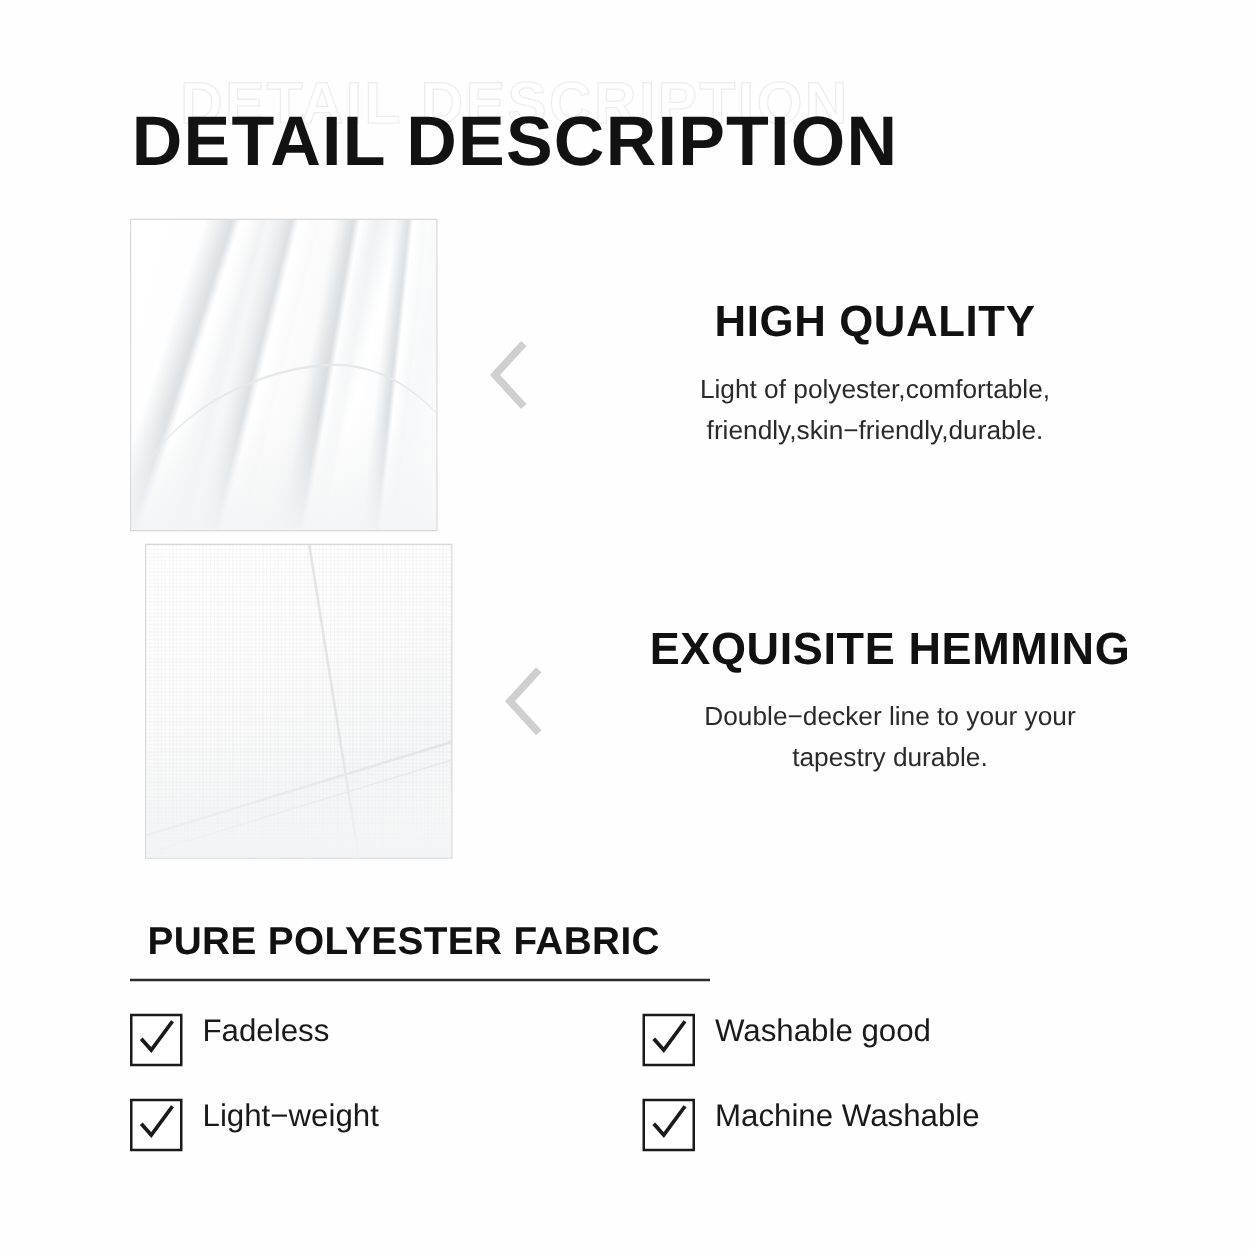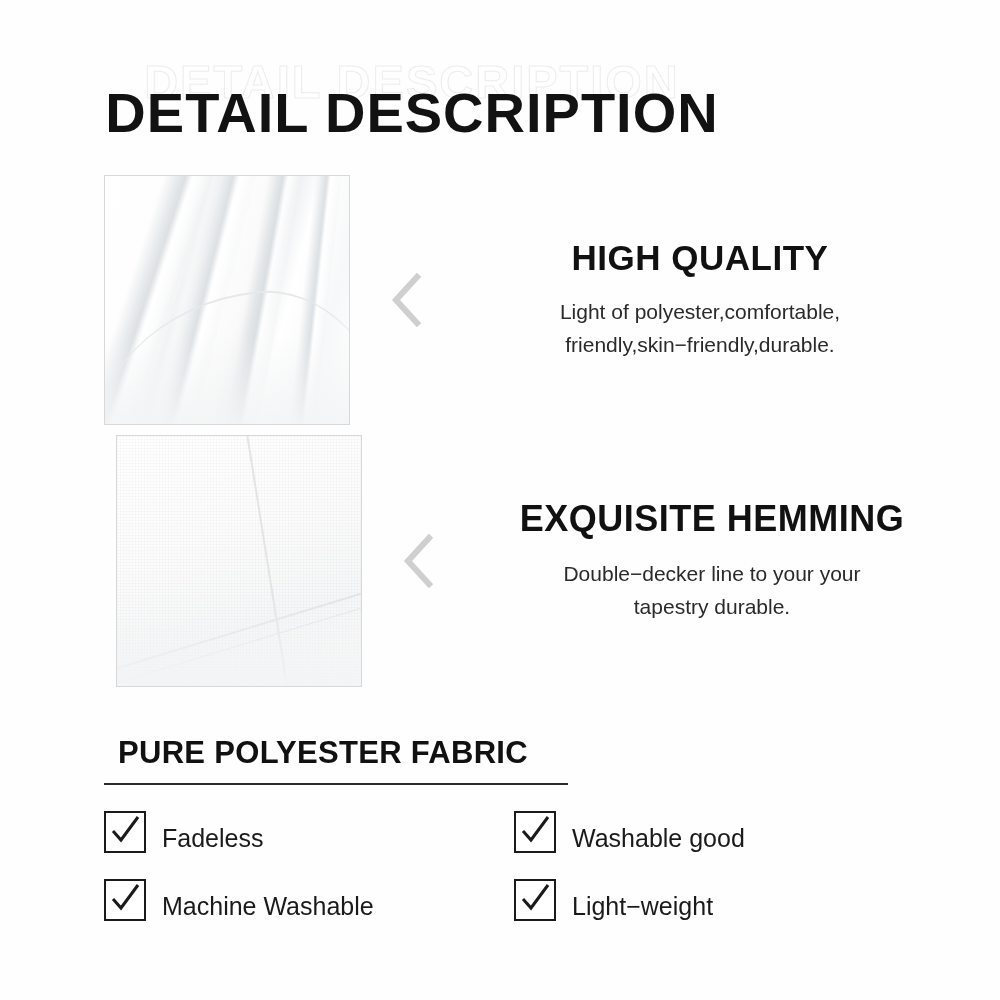--- a/index.html
+++ b/index.html
@@ -186,21 +186,21 @@
     margin-top: 2px;
     margin-bottom: 26px;
   }
   .check-grid {
     display: grid;
     grid-template-columns: 410px 1fr;
     row-gap: 26px;
   }
   .check-item {
     display: flex;
-    align-items: flex-end;
+    align-items: flex-start;
   }
   .checkbox {
     width: 38px;
     height: 38px;
     border: 2px solid #1a1a1a;
     position: relative;
     flex: none;
     margin-right: 16px;
     background: #ffffff;
   }
@@ -295,28 +295,28 @@
         </div>
         <div class="check-label">Washable good</div>
       </div>
 
       <div class="check-item">
         <div class="checkbox">
           <svg width="32" height="32" viewBox="0 0 32 32" aria-hidden="true">
             <polyline points="4,16 12,25 29,2" fill="none" stroke="#1a1a1a" stroke-width="3"></polyline>
           </svg>
         </div>
-        <div class="check-label">Machine Washable</div>
+        <div class="check-label">Light−weight</div>
       </div>
 
       <div class="check-item">
         <div class="checkbox">
           <svg width="32" height="32" viewBox="0 0 32 32" aria-hidden="true">
             <polyline points="4,16 12,25 29,2" fill="none" stroke="#1a1a1a" stroke-width="3"></polyline>
           </svg>
         </div>
-        <div class="check-label">Light−weight</div>
+        <div class="check-label">Machine Washable</div>
       </div>
 
     </div>
   </div>
 
 </div>
 
 </body></html>

